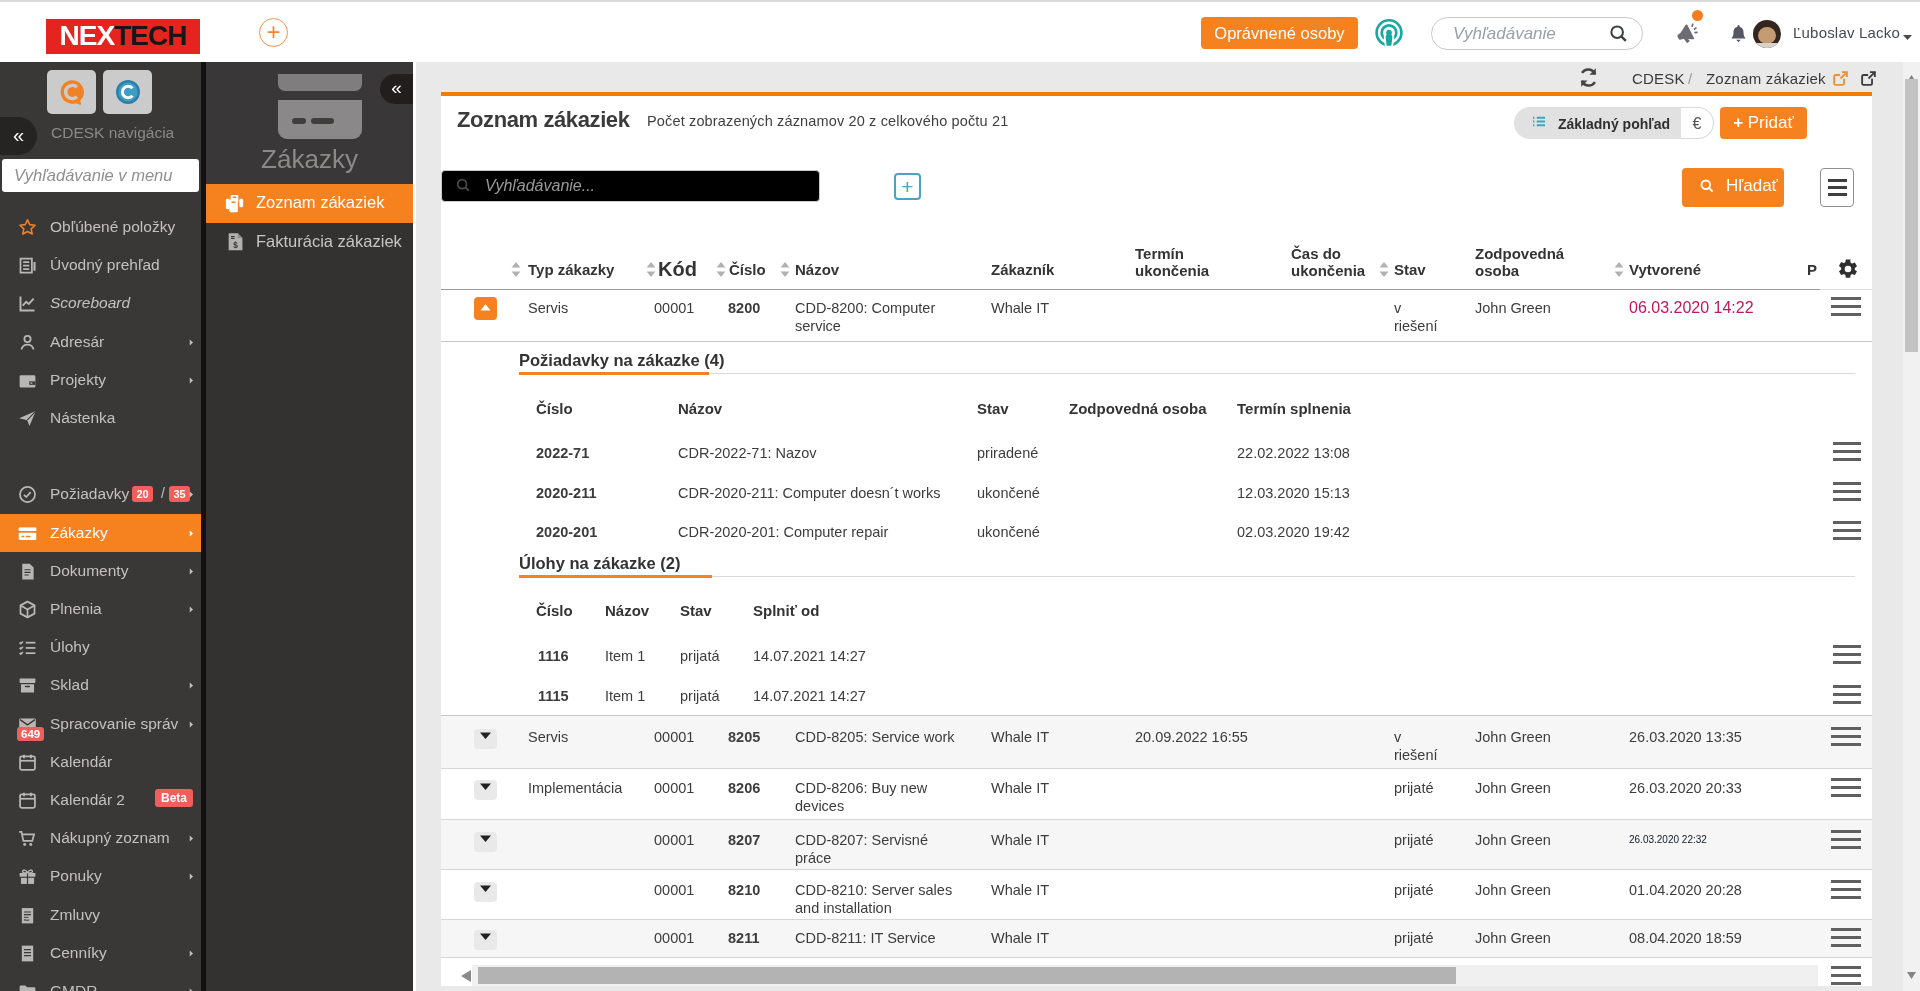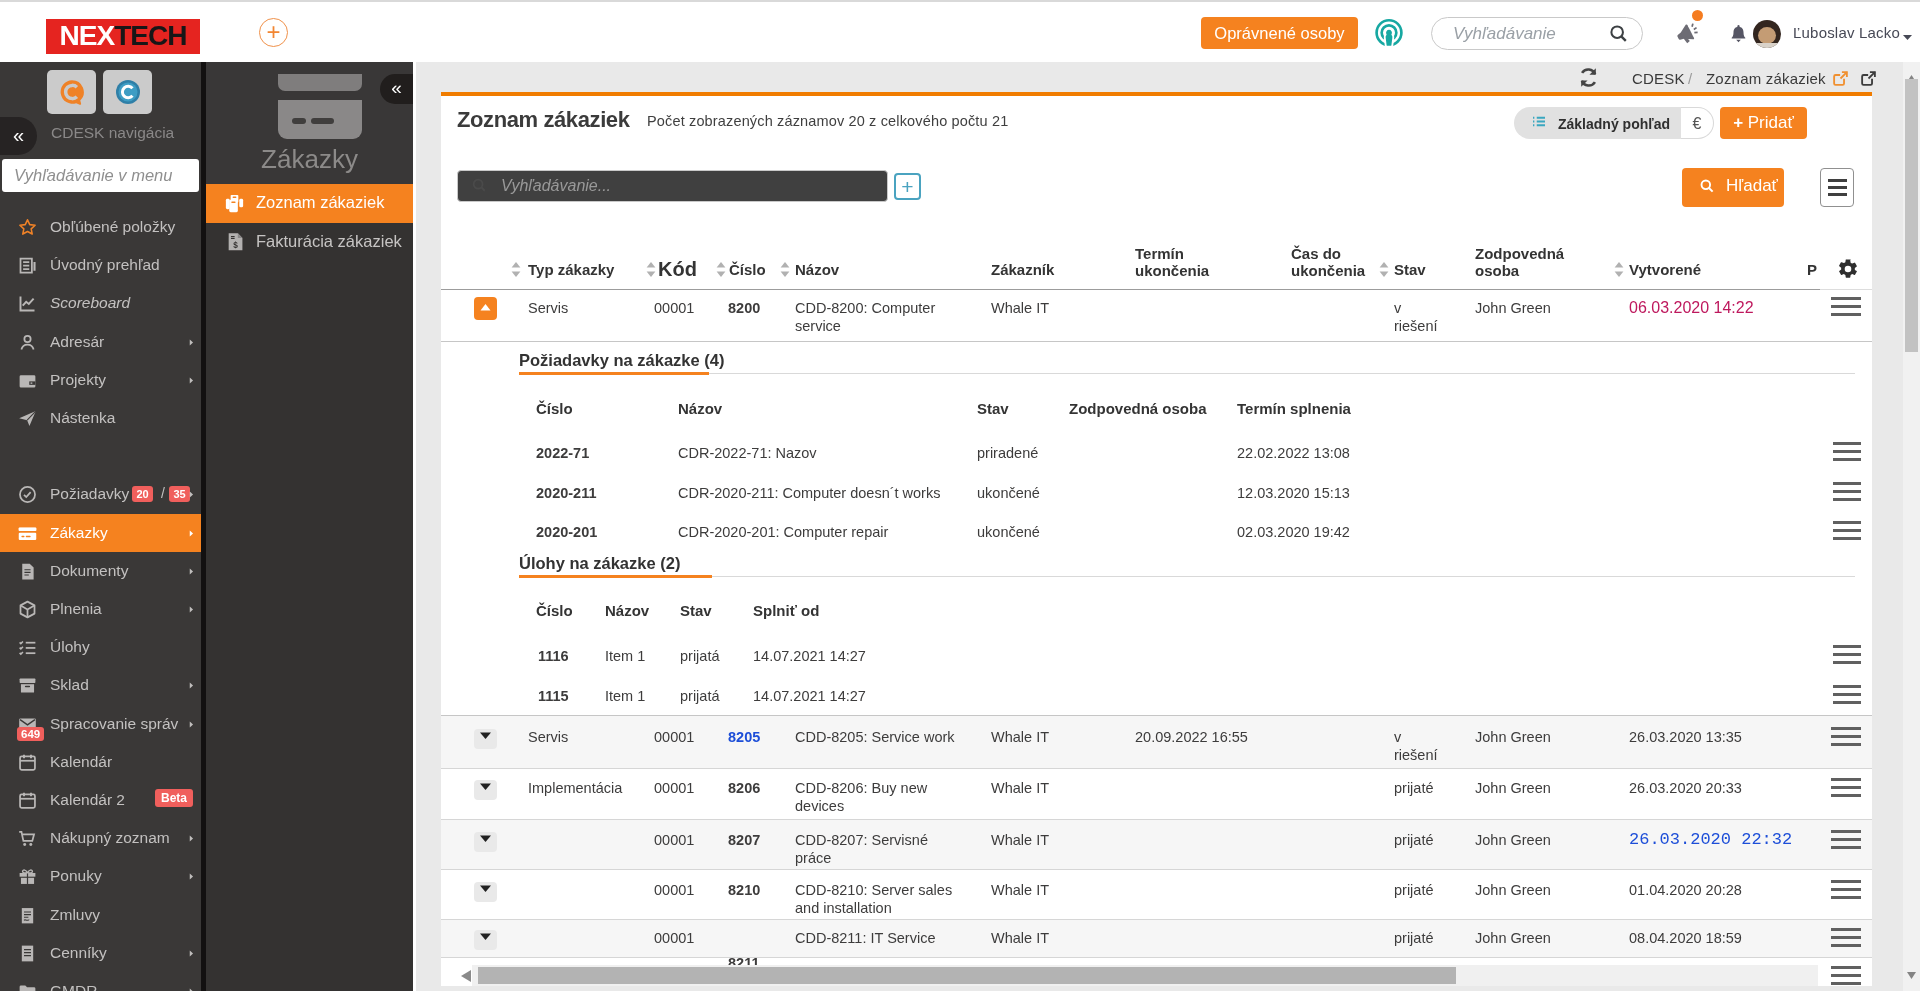--- a/index.html
+++ b/index.html
@@ -320,21 +320,21 @@
 <div class="ab" style="left:16px;top:11px;font-size:22px;font-weight:bold;color:#3b3b3b;letter-spacing:-0.4px;white-space:nowrap;">Zoznam zákaziek</div>
 <div class="ab" style="left:206px;top:17px;font-size:14.5px;color:#3f3f3f;letter-spacing:0.15px;white-space:nowrap;">Počet zobrazených záznamov 20 z celkového počtu 21</div>
 <div class="ab" style="left:1073px;top:11px;width:167px;height:32px;background:#e1e1e1;border-radius:16px 0 0 16px;">
       <span class="ab" style="left:16px;top:7px;"><svg width="18" height="18" viewBox="0 0 24 24" style="">
           <path d="M4 5h1.8M4 10h1.8M4 15h1.8M9 5h11M9 10h11M9 15h11" stroke="#3aa7c0" stroke-width="2.4"></path>
         </svg></span>
       <span class="ab" style="left:44px;top:9px;font-size:14px;font-weight:bold;color:#2f2f2f;white-space:nowrap;">Základný pohľad</span>
     </div>
 <div class="ab" style="left:1240px;top:11px;width:33px;height:32px;background:#fff;border:1px solid #d9d9d9;border-left:none;border-radius:0 16px 16px 0;text-align:center;line-height:31px;font-size:16px;color:#555;">€</div>
 <div class="ab" style="left:1279px;top:11px;width:87px;height:32px;background:#f5821f;border-radius:4px;color:#fff;text-align:center;line-height:32px;font-size:17px;"><b style="font-weight:bold;">+</b> Pridať</div>
-<div class="ab" style="left:16px;top:74px;width:431px;height:32px;border:1px solid #c9c9c9;border-radius:4px;background:#404040;">
+<div class="ab" style="left:0;top:74px;width:379px;height:32px;border:1px solid #c9c9c9;border-radius:4px;background:#000000;">
       <span class="ab" style="left:13px;top:6px;"><svg width="19" height="19" viewBox="0 0 24 24" style="">
           <circle cx="9" cy="9" r="5.6" fill="none" stroke="#4a4a4a" stroke-width="2.2"></circle>
           <path d="M13.2 13.2l4.2 4.2" stroke="#4a4a4a" stroke-width="2.4"></path>
         </svg></span>
       <span class="ab" style="left:43px;top:6px;font-style:italic;font-size:16px;color:#999;">Vyhľadávanie...</span>
     </div>
 <div class="ab" style="left:453px;top:77px;width:27px;height:27px;border:2px solid #4aa3c0;border-radius:4px;color:#4aa3c0;text-align:center;line-height:23px;font-size:21px;">+</div>
 <div class="ab" style="left:1241px;top:72px;width:102px;height:39px;background:#f5821f;border-radius:4px;">
       <span class="ab" style="left:17px;top:10px;"><svg width="19" height="19" viewBox="0 0 24 24" style="">
           <circle cx="8.6" cy="8.6" r="5.4" fill="none" stroke="#fff" stroke-width="2.4"></circle>
@@ -465,21 +465,21 @@
       <div style="width:28px;height:3px;background:#606060;margin-bottom:5px;"></div>
       <div style="width:28px;height:3px;background:#606060;"></div>
     </div>
 <div class="ab" style="left:0;top:619px;width:1431px;height:1px;background:#c6c6c6;"></div>
 <div class="ab" style="left:0;top:620px;width:1431px;height:53px;background:#f6f6f6;border-bottom:1px solid #d6d6d6;">
 <span class="ab" style="left:33px;top:13px;width:23px;height:20px;background:#e9e9e9;border-radius:4px;text-align:center;"><svg width="11" height="8" viewBox="0 0 11 8" style="vertical-align:4px;">
           <path d="M0 1.5h11L5.5 8z" fill="#222"></path>
         </svg></span>
 <span class="ab" style="left:87px;top:12px;font-size:14.5px;color:#3d3c3c;line-height:18px;">Servis</span>
 <span class="ab" style="left:213px;top:12px;font-size:14.5px;color:#3d3c3c;line-height:18px;">00001</span>
-<span class="ab" style="left:287px;top:12px;font-size:14.5px;font-weight:bold;color:#1d4ed8;line-height:18px;text-align:right;">8205</span>
+<span class="ab" style="left:287px;top:12px;font-size:14.5px;font-weight:bold;color:#404040;line-height:18px;text-align:right;">8205</span>
 <span class="ab" style="left:354px;top:12px;font-size:14.5px;color:#3d3c3c;line-height:18px;width:170px;">CDD-8205: Service work</span>
 <span class="ab" style="left:550px;top:12px;font-size:14.5px;color:#3d3c3c;line-height:18px;">Whale IT</span>
 <span class="ab" style="left:694px;top:12px;font-size:14.5px;color:#3d3c3c;line-height:18px;">20.09.2022 16:55</span>
 <span class="ab" style="left:953px;top:12px;font-size:14.5px;color:#3d3c3c;line-height:18px;width:46px;">v riešení</span>
 <span class="ab" style="left:1034px;top:12px;font-size:14.5px;color:#3d3c3c;line-height:18px;">John Green</span>
 <span class="ab" style="left:1188px;top:12px;font-size:14.5px;color:#3d3c3c;line-height:18px;">26.03.2020 13:35</span>
 <span class="ab" style="left:1390px;top:11px;">
         <span style="display:block;width:30px;height:3px;background:#606060;margin-bottom:5px;"></span>
         <span style="display:block;width:30px;height:3px;background:#606060;margin-bottom:5px;"></span>
         <span style="display:block;width:30px;height:3px;background:#606060;"></span>
@@ -506,21 +506,21 @@
 <div class="ab" style="left:0;top:724px;width:1431px;height:50px;background:#f6f6f6;border-bottom:1px solid #d6d6d6;">
 <span class="ab" style="left:33px;top:12px;width:23px;height:20px;background:#e9e9e9;border-radius:4px;text-align:center;"><svg width="11" height="8" viewBox="0 0 11 8" style="vertical-align:4px;">
           <path d="M0 1.5h11L5.5 8z" fill="#222"></path>
         </svg></span>
 <span class="ab" style="left:213px;top:11px;font-size:14.5px;color:#3d3c3c;line-height:18px;">00001</span>
 <span class="ab" style="left:287px;top:11px;font-size:14.5px;font-weight:bold;color:#3d3c3c;line-height:18px;">8207</span>
 <span class="ab" style="left:354px;top:11px;font-size:14.5px;color:#3d3c3c;line-height:18px;width:170px;">CDD-8207: Servisné práce</span>
 <span class="ab" style="left:550px;top:11px;font-size:14.5px;color:#3d3c3c;line-height:18px;">Whale IT</span>
 <span class="ab" style="left:953px;top:11px;font-size:14.5px;color:#3d3c3c;line-height:18px;width:46px;">prijaté</span>
 <span class="ab" style="left:1034px;top:11px;font-size:14.5px;color:#3d3c3c;line-height:18px;">John Green</span>
-<span class="ab" style="left:1188px;top:11px;font-size:17px;color:#1d4ed8;line-height:18px;font-family:Liberation Mono, monospace;">26.03.2020 22:32</span>
+<span class="ab" style="left:1188px;top:11px;font-size:10px;color:#0f172a;line-height:18px;">26.03.2020 22:32</span>
 <span class="ab" style="left:1390px;top:10px;">
         <span style="display:block;width:30px;height:3px;background:#606060;margin-bottom:5px;"></span>
         <span style="display:block;width:30px;height:3px;background:#606060;margin-bottom:5px;"></span>
         <span style="display:block;width:30px;height:3px;background:#606060;"></span>
       </span>
 </div>
 <div class="ab" style="left:0;top:774px;width:1431px;height:50px;border-bottom:1px solid #d6d6d6;">
 <span class="ab" style="left:33px;top:12px;width:23px;height:20px;background:#e9e9e9;border-radius:4px;text-align:center;"><svg width="11" height="8" viewBox="0 0 11 8" style="vertical-align:4px;">
           <path d="M0 1.5h11L5.5 8z" fill="#222"></path>
         </svg></span>
@@ -535,21 +535,21 @@
         <span style="display:block;width:30px;height:3px;background:#606060;margin-bottom:5px;"></span>
         <span style="display:block;width:30px;height:3px;background:#606060;margin-bottom:5px;"></span>
         <span style="display:block;width:30px;height:3px;background:#606060;"></span>
       </span>
 </div>
 <div class="ab" style="left:0;top:824px;width:1431px;height:38px;background:#f6f6f6;border-bottom:1px solid #d6d6d6;">
 <span class="ab" style="left:33px;top:10px;width:23px;height:20px;background:#e9e9e9;border-radius:4px;text-align:center;"><svg width="11" height="8" viewBox="0 0 11 8" style="vertical-align:4px;">
           <path d="M0 1.5h11L5.5 8z" fill="#222"></path>
         </svg></span>
 <span class="ab" style="left:213px;top:9px;font-size:14.5px;color:#3d3c3c;line-height:18px;">00001</span>
-<span class="ab" style="left:287px;top:9px;font-size:14.5px;font-weight:bold;color:#3d3c3c;line-height:18px;margin-top:25px;">8211</span>
+<span class="ab" style="left:287px;top:9px;font-size:14.5px;font-weight:bold;color:#3d3c3c;line-height:18px;">8211</span>
 <span class="ab" style="left:354px;top:9px;font-size:14.5px;color:#3d3c3c;line-height:18px;width:170px;">CDD-8211: IT Service</span>
 <span class="ab" style="left:550px;top:9px;font-size:14.5px;color:#3d3c3c;line-height:18px;">Whale IT</span>
 <span class="ab" style="left:953px;top:9px;font-size:14.5px;color:#3d3c3c;line-height:18px;width:46px;">prijaté</span>
 <span class="ab" style="left:1034px;top:9px;font-size:14.5px;color:#3d3c3c;line-height:18px;">John Green</span>
 <span class="ab" style="left:1188px;top:9px;font-size:14.5px;color:#3d3c3c;line-height:18px;">08.04.2020 18:59</span>
 <span class="ab" style="left:1390px;top:8px;">
         <span style="display:block;width:30px;height:3px;background:#606060;margin-bottom:5px;"></span>
         <span style="display:block;width:30px;height:3px;background:#606060;margin-bottom:5px;"></span>
         <span style="display:block;width:30px;height:3px;background:#606060;"></span>
       </span>

